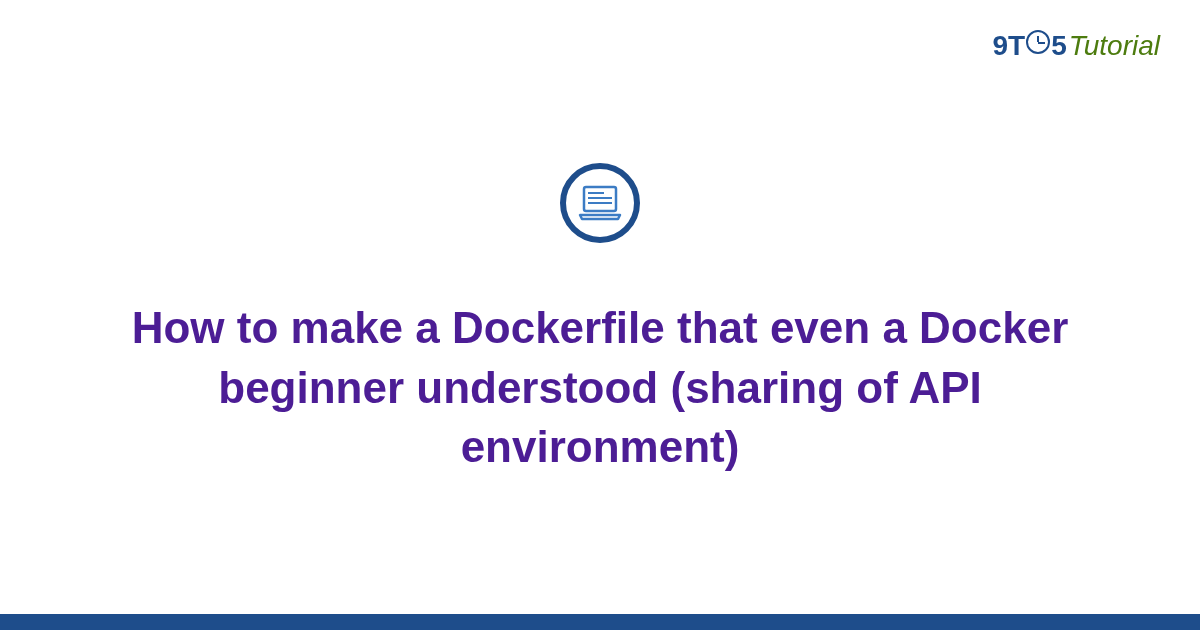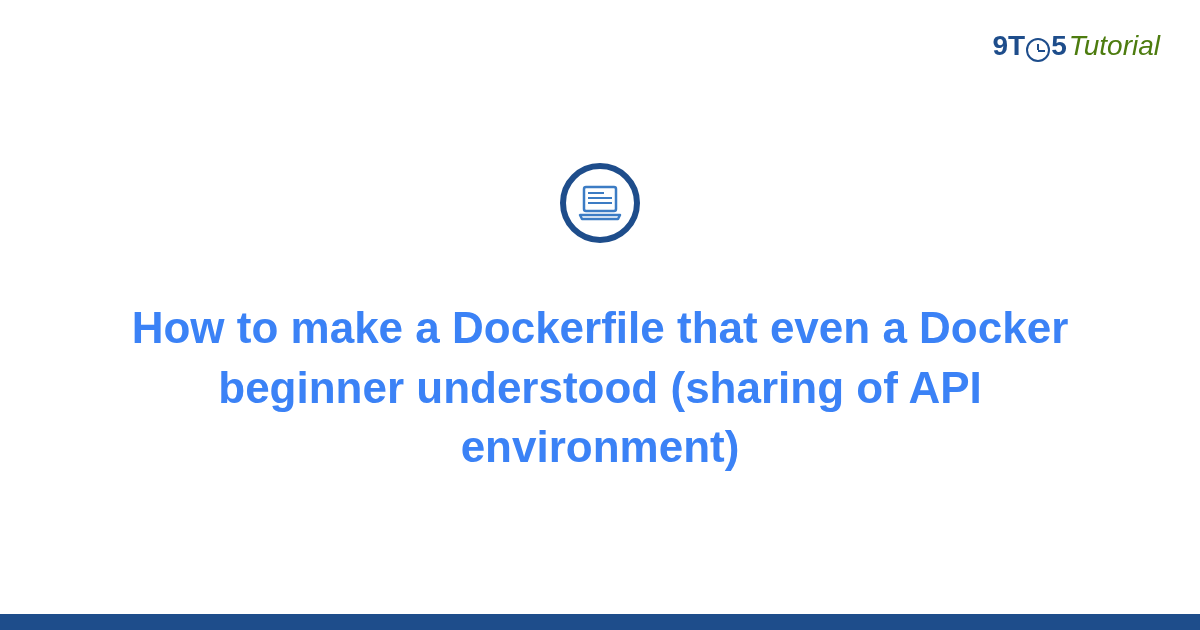--- a/index.html
+++ b/index.html
@@ -13,21 +13,21 @@
       font-family: Arial, Helvetica, sans-serif;
       background: #ffffff;
       position: relative;
       overflow: hidden;
     }
     .brand {
       position: absolute;
       top: 30px;
       right: 40px;
       display: flex;
-      align-items: flex-end;
+      align-items: flex-start;
       font-size: 28px;
       font-weight: bold;
       color: #1e4d8b;
     }
     .brand-9t {
       color: #1e4d8b;
       font-weight: 900;
     }
     .brand-clock {
       display: inline-flex;
@@ -88,21 +88,21 @@
       justify-content: center;
       margin-bottom: 55px;
       margin-top: 40px;
     }
     .laptop-icon svg {
       display: block;
     }
     .title {
       font-size: 44px;
       font-weight: 900;
-      color: #3b82f6;
+      color: #4c1d95;
       text-align: center;
       line-height: 1.35;
       max-width: 960px;
     }
     .footer-bar {
       position: absolute;
       bottom: 0;
       left: 0;
       right: 0;
       height: 16px;

